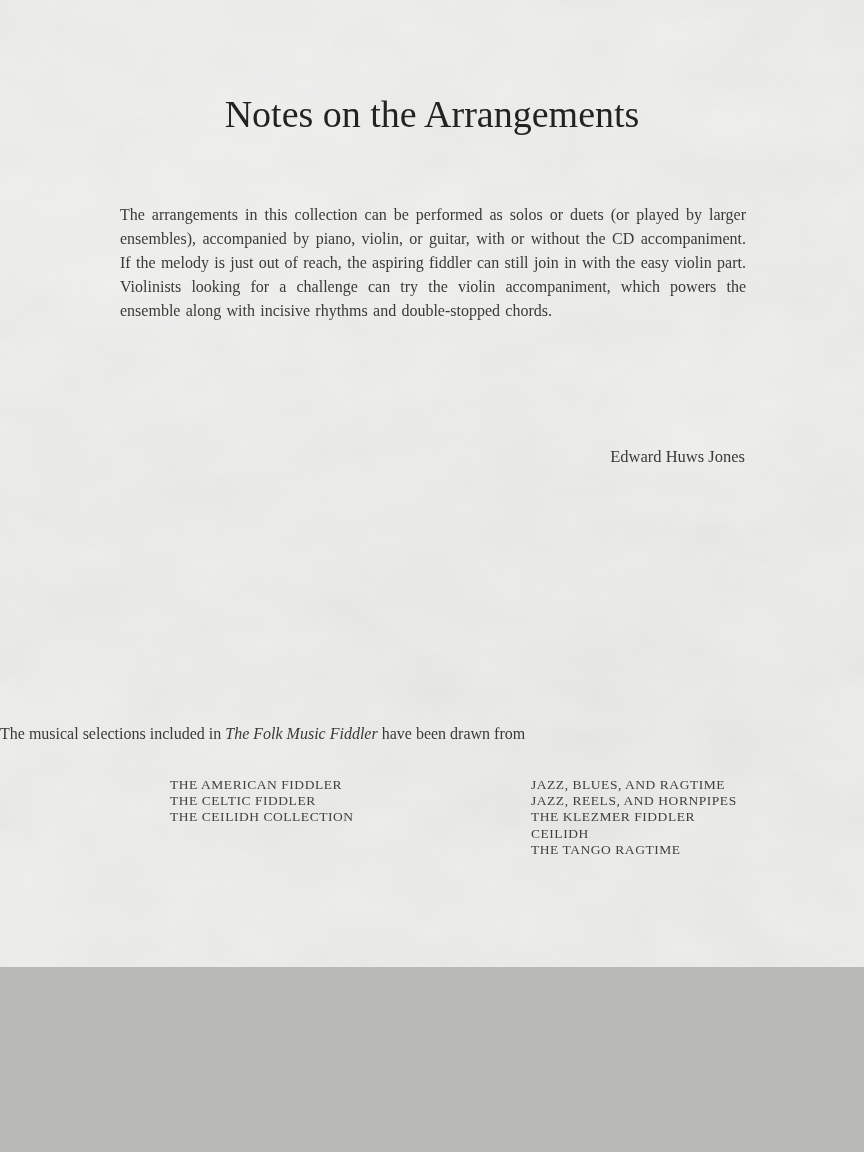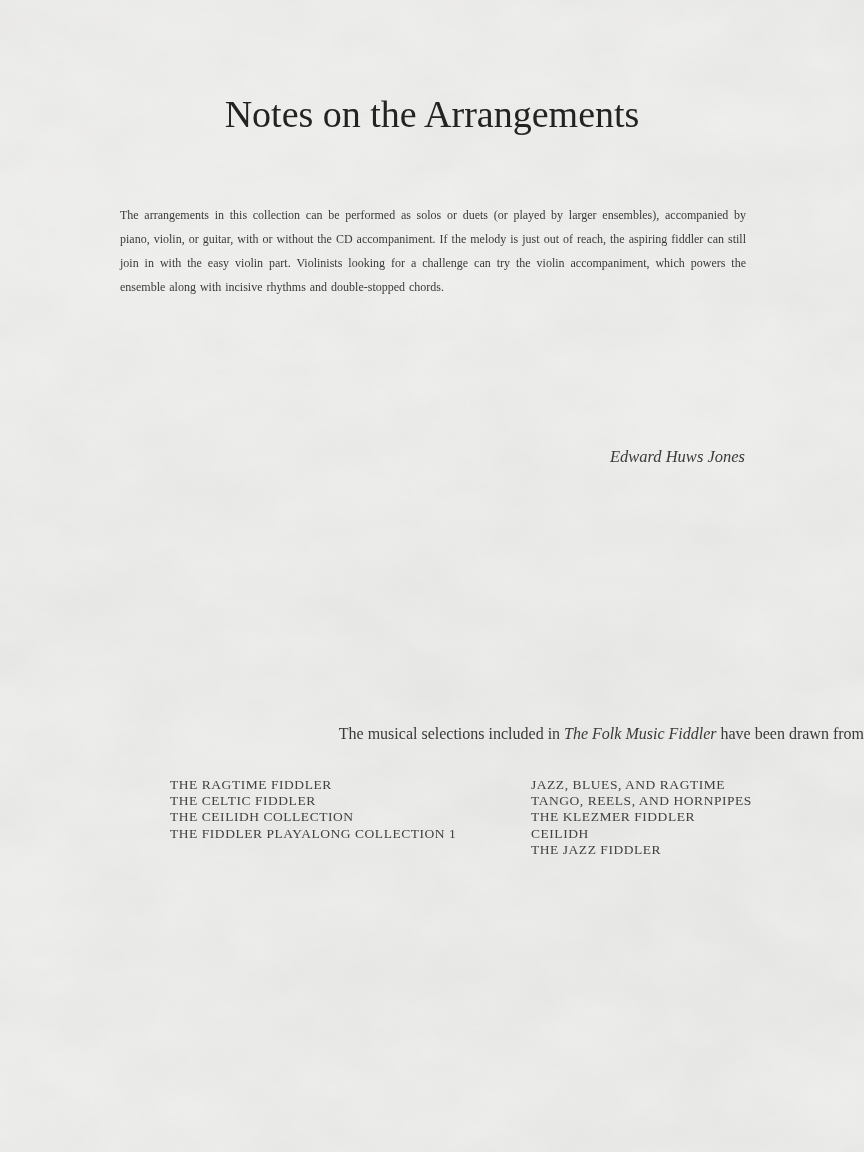--- a/index.html
+++ b/index.html
@@ -3,21 +3,21 @@
 <meta charset="utf-8">
 <style>
   html, body {
     margin: 0;
     padding: 0;
     background: #b9b9b7;
   }
   .page {
     position: relative;
     width: 864px;
-    height: 1152px;
+    height: 967px;
     margin: 0 auto;
     background: #dcdcda;
     background-image:
       radial-gradient(ellipse 900px 600px at 30% 20%, rgba(255,255,255,0.25), rgba(255,255,255,0) 60%),
       radial-gradient(ellipse 800px 700px at 75% 80%, rgba(120,120,118,0.10), rgba(120,120,118,0) 65%),
       linear-gradient(160deg, #dedddb 0%, #dadad8 45%, #e0e0de 100%);
     overflow: hidden;
     font-family: "Liberation Serif", "DejaVu Serif", serif;
     color: #3a3a37;
   }
@@ -47,40 +47,39 @@
     margin: 0;
   }
   .body-block {
     position: absolute;
     left: 120px;
     top: 203px;
     width: 626px;
   }
   .body-block p {
     margin: 0 0 24px 0;
-    font-size: 12px;
+    font-size: 16px;
     line-height: 24px;
     text-align: justify;
     color: #3a3a37;
     word-spacing: 0.08em;
   }
   .signature {
     position: absolute;
     top: 447px;
     right: 119px;
     font-size: 16.5px;
-    font-style: italic;
     color: #3a3a37;
   }
   .collections-intro {
     position: absolute;
     top: 724px;
     left: 0;
     width: 100%;
-    text-align: right;
+    text-align: left;
     font-size: 16px;
     line-height: 19.5px;
     color: #3a3a37;
   }
   .collections-intro .it { font-style: italic; }
   .collections-lists {
     position: absolute;
     top: 777px;
     left: 0;
     width: 864px;
@@ -151,28 +150,27 @@
     </div>
 
     <div class="signature">Edward Huws Jones</div>
 
     <div class="collections-intro">
       <div><span>The musical selections included in </span><span class="it">The Folk Music Fiddler</span><span> have been drawn from</span></div>
     </div>
 
     <div class="collections-lists">
       <ul class="col-list col-left">
-        <li>THE RAGTIME FIDDLER</li>
+        <li>THE AMERICAN FIDDLER</li>
         <li>THE CELTIC FIDDLER</li>
         <li>THE CEILIDH COLLECTION</li>
-        <li>THE FIDDLER PLAYALONG COLLECTION 1</li>
       </ul>
       <ul class="col-list col-right">
         <li>JAZZ, BLUES, AND RAGTIME</li>
-        <li>TANGO, REELS, AND HORNPIPES</li>
+        <li>JAZZ, REELS, AND HORNPIPES</li>
         <li>THE KLEZMER FIDDLER</li>
         <li>CEILIDH</li>
-        <li>THE JAZZ FIDDLER</li>
+        <li>THE TANGO RAGTIME</li>
       </ul>
     </div>
 
   </div>
 </div>
 
 </body></html>

